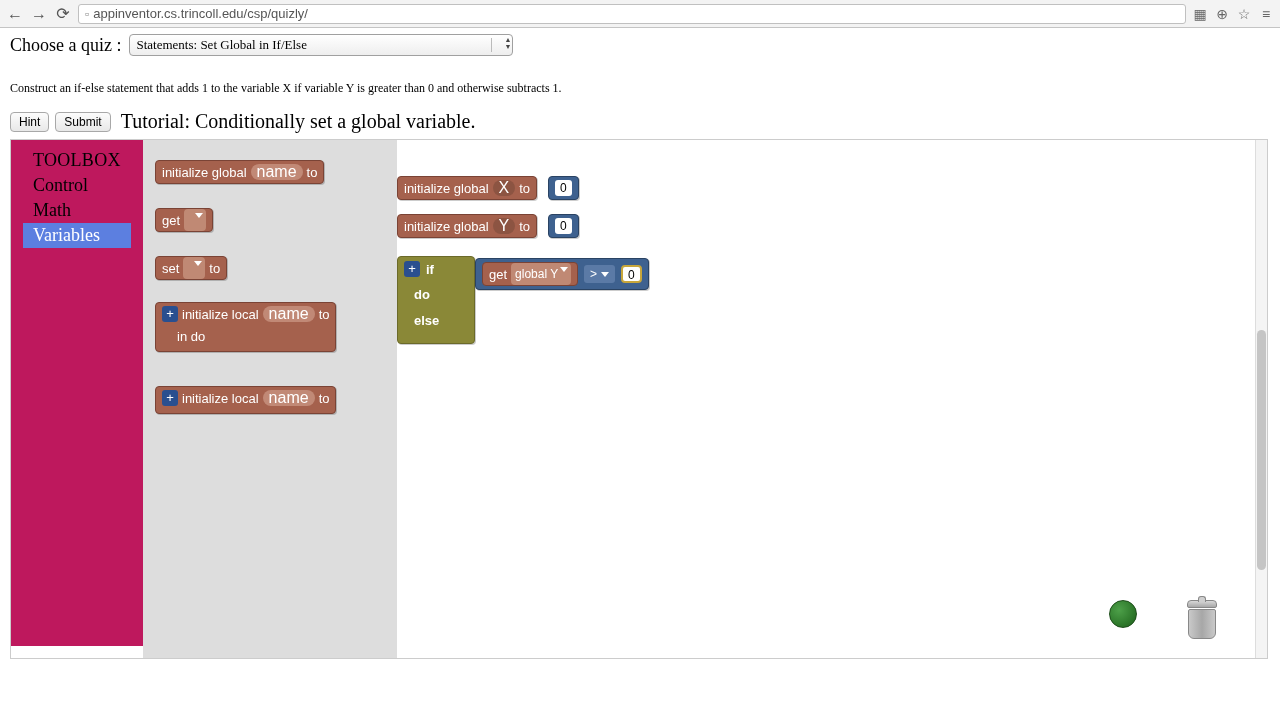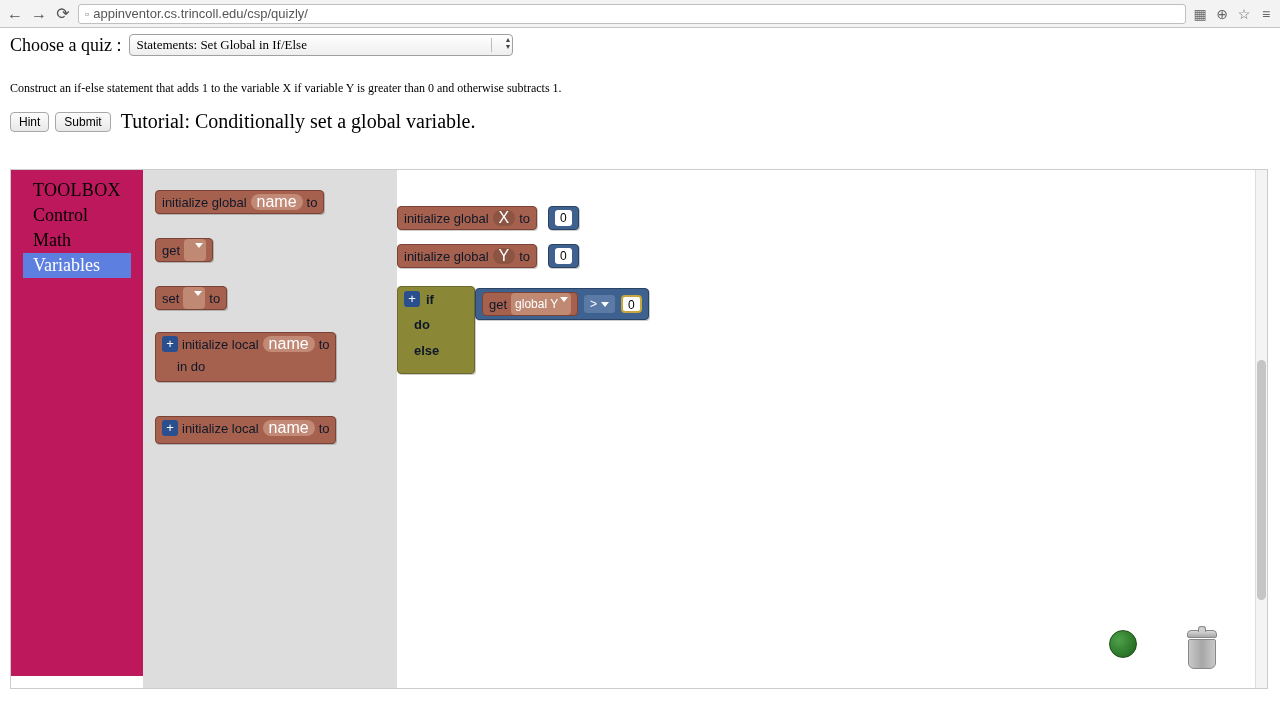--- a/index.html
+++ b/index.html
@@ -55,21 +55,21 @@
     background: linear-gradient(#fff,#eee);
     font-size:13px; padding:0 6px;
     position:relative; display:flex; align-items:center;
   }
   .select::after{
     content:""; position:absolute; right:6px; top:3px; bottom:3px; width:14px;
     border-left:1px solid #bbb;
   }
   .select .arrows{ position:absolute; right:1px; top:2px; font-size:7px; line-height:7px; color:#444; display:flex; flex-direction:column; align-items:center;}
   .instr { font-family:"Times New Roman", serif; font-size:12px; margin-bottom:14px;}
-  .btn-row { display:flex; align-items:center; gap:6px; margin-bottom:36px;}
+  .btn-row { display:flex; align-items:center; gap:6px; margin-bottom:6px;}
   .btn {
     font-size:12px; padding:2px 8px;
     background:linear-gradient(#fcfcfc,#e8e8e8);
     border:1px solid #a8a8a8; border-radius:4px;
   }
   .tutorial { font-family:"Times New Roman", serif; font-size:20px; margin-left:4px;}
 
   
   .workspace {
     position:relative;
@@ -129,21 +129,21 @@
     background:#5b7aa6; color:#fff; border-radius:3px; padding:0 6px; height:18px; line-height:18px; font-size:12px; display:inline-flex; align-items:center;
     gap:2px;
   }
   .op-dd::after{content:""; border-left:4px solid transparent; border-right:4px solid transparent; border-top:5px solid #fff; margin-left:2px;}
   .cond-num {
     border:2px solid #c7a63b; background:#fff; color:#000; border-radius:4px; padding:0 5px; height:18px; line-height:16px; font-size:12px;
   }
   .rounded { border-radius:4px; }
   .shadow { box-shadow:1px 1px 0 rgba(0,0,0,0.2);}
   .tall { padding-bottom:4px;}
-  .thin-label{ color:#0f172a;}
+  .thin-label{ color:#ffffff;}
 
   
   .ifblock {
     width:78px;
   }
   .ifblock .row { display:flex; align-items:center; gap:6px; padding:2px 6px; height:24px; position:relative;}
   .ifblock .indent { margin-left:10px; height:26px;}
 
   .watermelon{
     position:absolute; width:28px; height:28px; border-radius:50%;

